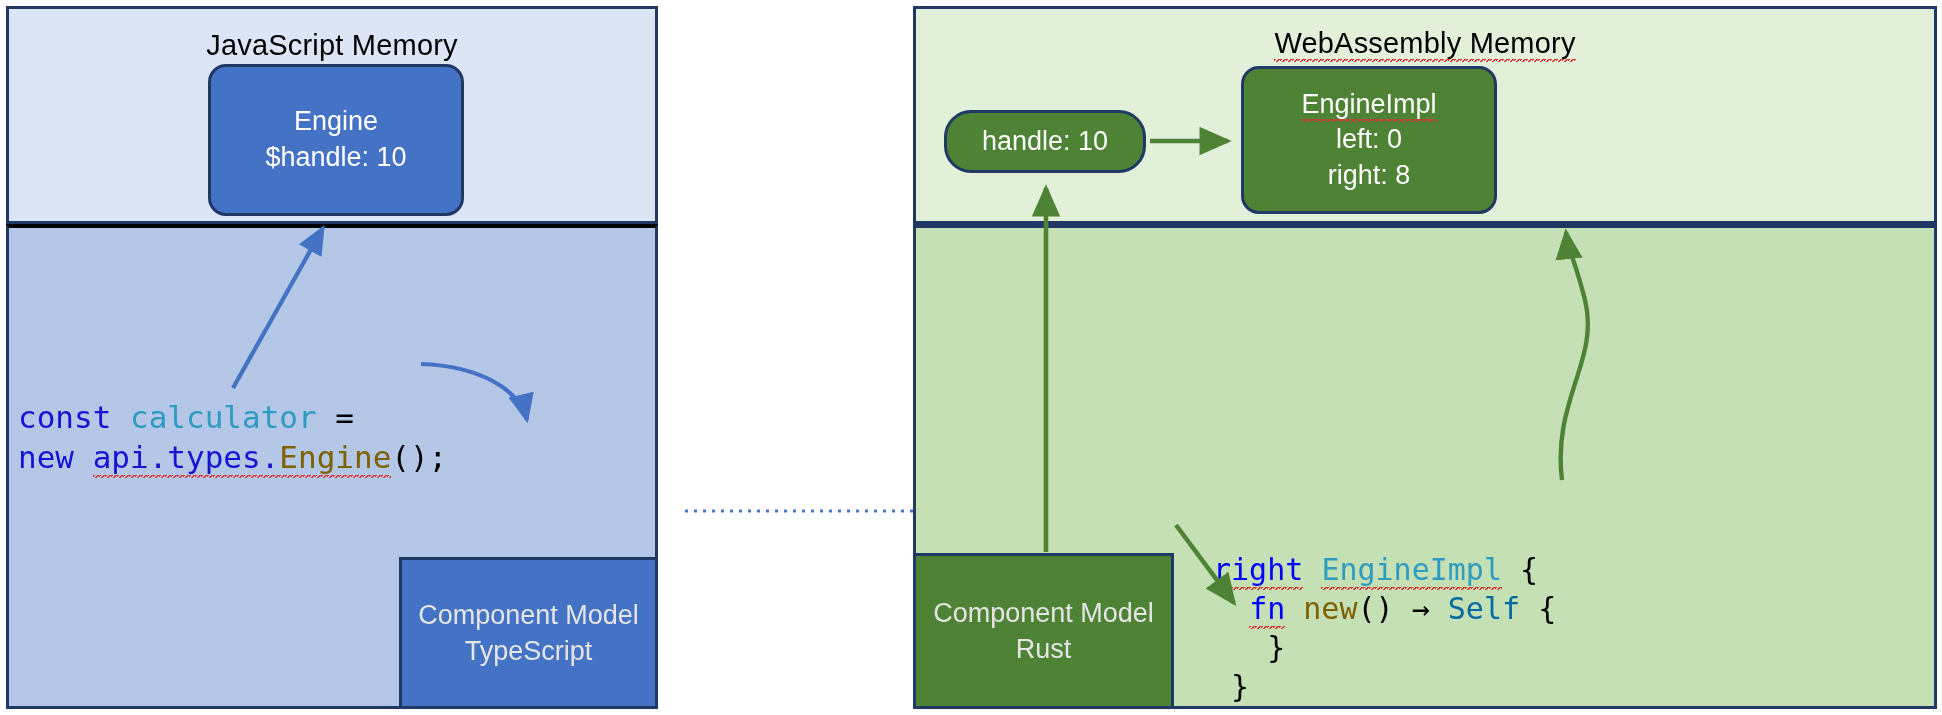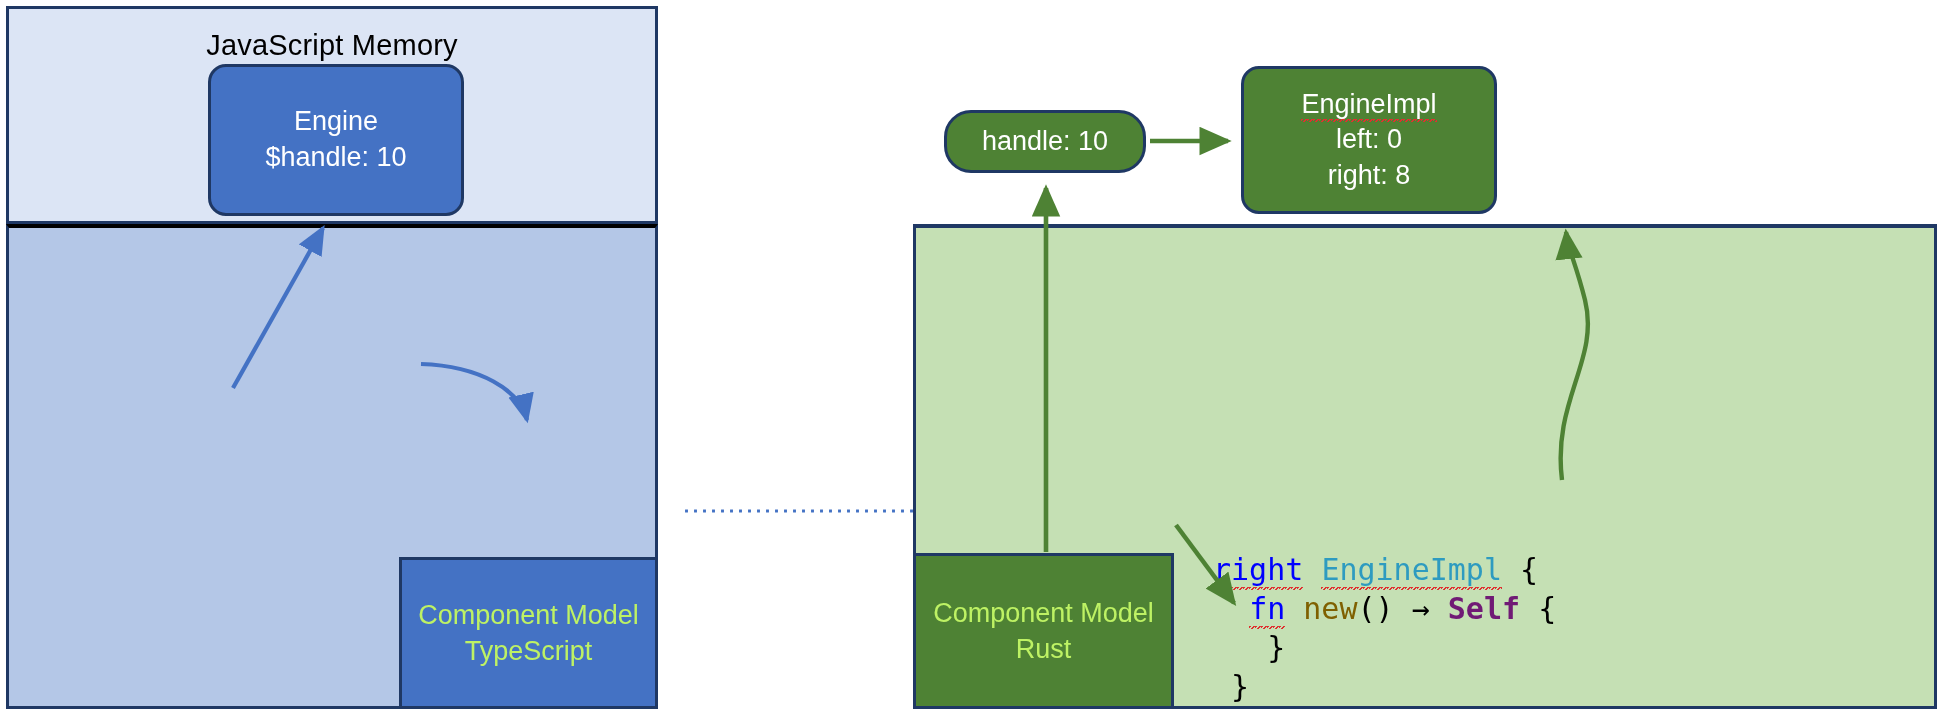--- a/index.html
+++ b/index.html
@@ -47,42 +47,42 @@
   .obj.green{background:#4e8234;}
 
   .engine-box   {left:208px; top:64px;  width:256px; height:152px;}
   .handle-box   {left:944px; top:110px; width:202px; height:63px; border-radius:27px;}
   .engineimpl-box{left:1241px;top:66px; width:256px;height:148px;}
 
   
   .sqbox{
     position:absolute;box-sizing:border-box;border:3.5px solid #1f3864;
     display:flex;flex-direction:column;align-items:center;justify-content:center;
-    color:#bef264;font-size:27px;line-height:1.35;text-align:center;
+    color:#e5e5e5;font-size:27px;line-height:1.35;text-align:center;
   }
   .cm-ts  {left:399px; top:557px; width:259px;height:152px;background:#4472c4;}
   .cm-rust{left:913px; top:553px; width:261px;height:156px;background:#4e8234;}
 
   
   .code{
     position:absolute;white-space:pre;
     font-family:"DejaVu Sans Mono","Liberation Mono",monospace;
     font-size:31px;line-height:1.28;color:#000000;
   }
   .code-ts  {left:18px;  top:398px;}
   .code-rust{left:1213px;top:550px;font-size:30px;line-height:1.30;}
 
   .k-blue   {color:#1414d2;}
   .k-cyan   {color:#2e9bc0;}
   .k-olive  {color:#7f6000;}
   .k-black  {color:#000000;}
   .k-rustfn {color:#0000ff;}
   .k-rustty {color:#2e9bc0;}
   .k-rustnew{color:#7f6000;}
-  .k-self   {color:#701a75;font-weight:bold;}
+  .k-self   {color:#0369a1;}
 
   
   .mid-label{
     position:absolute;left:698px;top:460px;width:220px;
     text-align:center;font-size:28px;color:#000;
   }
   .mid-dots{
     position:absolute;left:682px;top:509px;width:240px;height:4px;
     background-image:radial-gradient(circle, #4472c4 1.4px, rgba(0,0,0,0) 1.6px);
     background-size:9px 9px;background-position:0 50%;background-repeat:repeat-x;
@@ -99,28 +99,33 @@
     <div class="panel-title js-title">JavaScript Memory</div>
   </div>
 
   <div class="panel js-bot"></div>
 
   <div class="obj blue engine-box">
     <div>Engine</div>
     <div>$handle: 10</div>
   </div>
 
+  <div class="code code-ts"><span class="k-blue">const</span><span class="k-black"> </span><span class="k-cyan">calculator</span><span class="k-black"> </span><span class="k-black">=</span>
+<span class="k-blue">new</span><span class="k-black"> </span><span class="k-blue sq">api.types.</span><span class="k-olive sq">Engine</span><span class="k-black">();</span></div>
 
   <div class="sqbox cm-ts">
     <div>Component Model</div>
     <div>TypeScript</div>
   </div>
 
   <div class="mid-dots"></div>
 
+  <div class="panel wa-top">
+    <div class="panel-title wa-title"><span class="sq">WebAssembly Memory</span></div>
+  </div>
 
   <div class="panel wa-bot"></div>
 
   <div class="obj green handle-box">
     <div>handle: 10</div>
   </div>
 
   <div class="obj green engineimpl-box">
     <div><span class="sq">EngineImpl</span></div>
     <div>left: 0</div>

